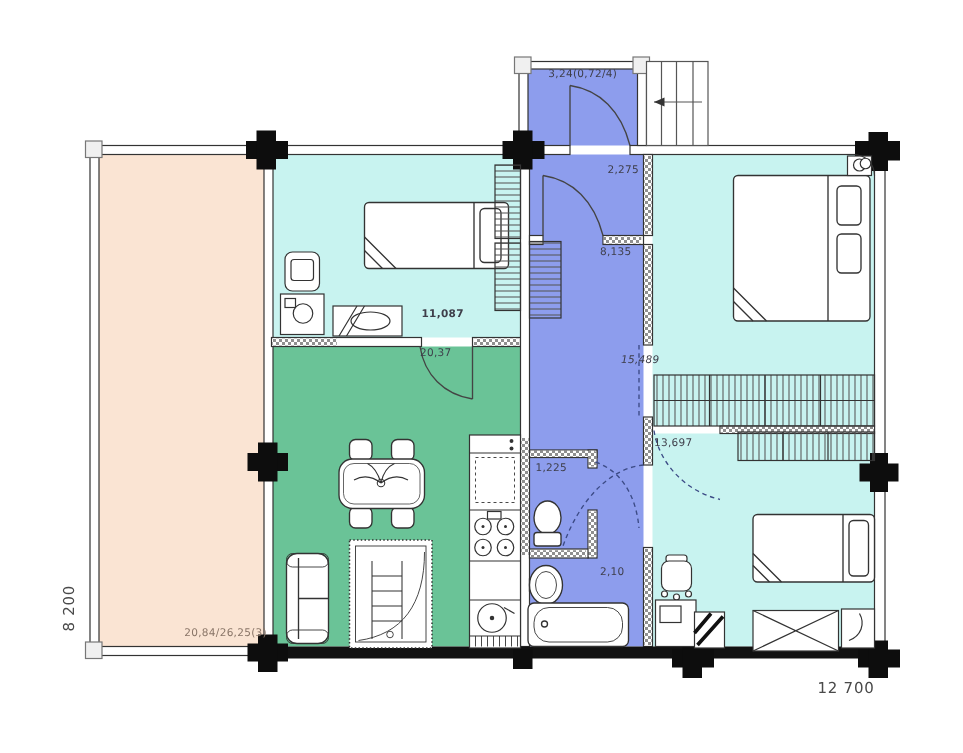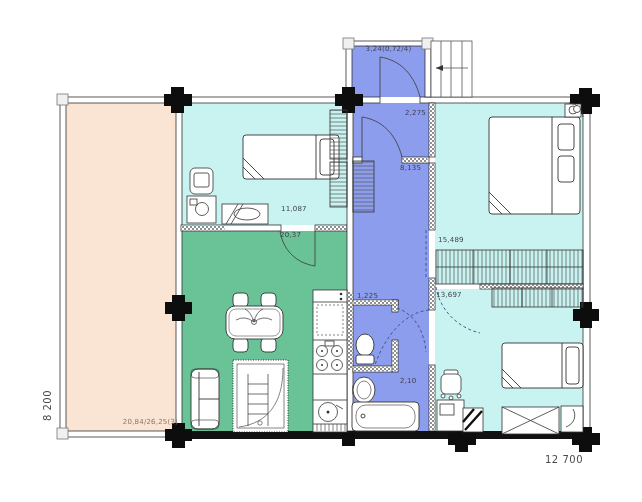--- a/index.html
+++ b/index.html
@@ -278,24 +278,24 @@
     </g>
     <g fill="#fff" stroke="#333" stroke-width="0.8">
       <rect x="561" y="406" width="22" height="26"></rect>
       <path d="M566,427 C574,424 577,416 573,409" fill="none"></path>
     </g>
   </svg>
 
   <div class="lbl center" style="left:352px;top:45px;width:73px;">3,24(0,72/4)</div>
   <div class="lbl right" style="left:390px;top:109px;width:36px;">2,275</div>
   <div class="lbl" style="left:400px;top:164px;width:24px;">8,135</div>
-  <div class="lbl" style="left:281px;top:205px;width:32px;">11,087</div>
+  <div class="lbl" style="left:281px;top:205px;width:32px;font-weight:bold;">11,087</div>
   <div class="lbl" style="left:280px;top:231px;width:28px;">20,37</div>
-  <div class="lbl" style="left:438px;top:236px;width:36px;">15,489</div>
+  <div class="lbl" style="left:414px;top:236px;width:36px;font-style:italic;">15,489</div>
   <div class="lbl" style="left:436px;top:291px;width:36px;">13,697</div>
-  <div class="lbl" style="left:357px;top:292px;width:26px;">1,225</div>
+  <div class="lbl" style="left:357px;top:308px;width:26px;">1,225</div>
   <div class="lbl" style="left:400px;top:377px;width:26px;">2,10</div>
   <div class="lbl right terr" style="left:92px;top:418px;width:86px;">20,84/26,25(3)</div>
 
   <div class="dim" style="left:545px;top:454px;text-align:center;">12 700</div>
   <div class="dim vert" style="left:17px;top:400px;">8 200</div>
 
 </div>
 
 </body></html>

